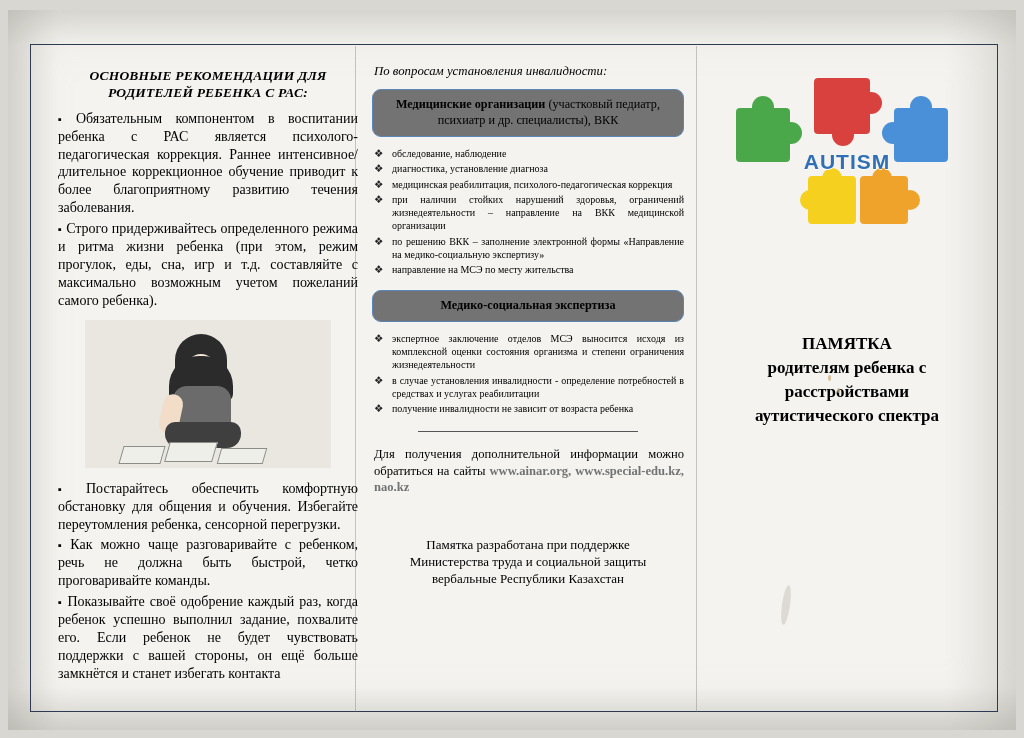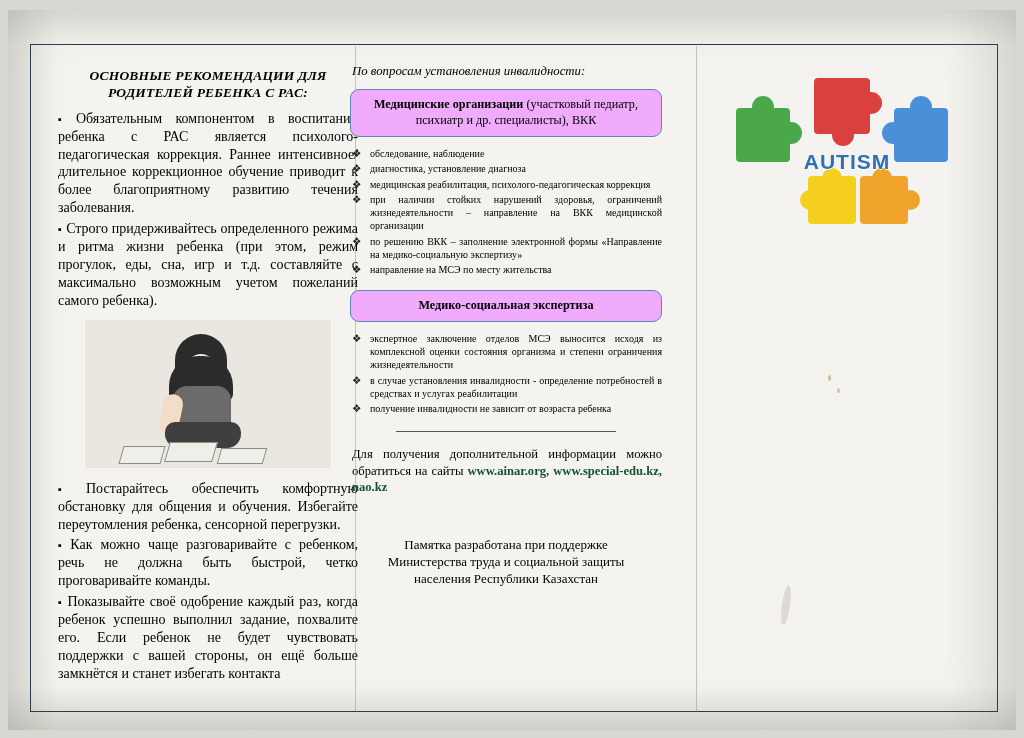--- a/index.html
+++ b/index.html
@@ -55,21 +55,21 @@
   }
   .fold.f1 { left: 347px; }
   .fold.f2 { left: 688px; }
 
   .col {
     position: absolute;
     top: 48px;
     box-sizing: border-box;
   }
   .col-left  { left: 50px;  width: 300px; }
-  .col-mid   { left: 342px; width: 312px; }
+  .col-mid   { left: 364px; width: 312px; }
   .col-right { left: 700px; width: 278px; }
 
   
   .left-title {
     text-align: center;
     font-style: italic;
     font-weight: bold;
     font-size: 13.5px;
     line-height: 1.25;
     margin: 10px 4px 8px 4px;
@@ -146,21 +146,21 @@
 
   
   .mid-intro {
     font-style: italic;
     font-size: 12.8px;
     margin: 6px 0 10px 2px;
   }
   .blue-box {
     border: 1.4px solid #5b86b8;
     border-radius: 9px;
-    background: #f0abfc;
+    background: #737373;
     padding: 7px 10px;
     text-align: center;
     font-size: 12.2px;
     line-height: 1.3;
     margin-bottom: 10px;
   }
   .blue-box .bb-bold { font-weight: bold; }
   .chk-list { margin: 0 0 4px 0; padding: 0; list-style: none; }
   .chk-list li {
     position: relative;
@@ -183,21 +183,21 @@
     height: 1px;
     background: #555;
     margin: 16px auto 14px auto;
   }
   .mid-note {
     font-size: 12.6px;
     line-height: 1.32;
     text-align: justify;
     margin: 0 0 4px 2px;
   }
-  .lnk { color: #14532d; font-weight: bold; }
+  .lnk { color: #737373; font-weight: bold; }
   .mid-foot {
     margin-top: 40px;
     text-align: center;
     font-size: 13px;
     line-height: 1.32;
   }
 
   
   .puzzle-wrap {
     position: relative;
@@ -313,21 +313,21 @@
       <div class="hr-short"></div>
 
       <p class="mid-note">
         <span>Для получения дополнительной информации можно обратиться на сайты </span><span class="lnk">www.ainar.org,</span>
         <span class="lnk">www.special-edu.kz, nao.kz</span>
       </p>
 
       <div class="mid-foot">
         <div>Памятка разработана при поддержке</div>
         <div>Министерства труда и социальной защиты</div>
-        <div>населения Республики Казахстан</div>
+        <div>вербальные Республики Казахстан</div>
       </div>
     </div>
 
     <div class="col col-right">
       <div class="puzzle-wrap">
 
         <div class="pz">
           <span class="sq" style="left:14px; top:44px; width:54px; height:54px; background:#4aa84a;"></span>
           <span class="kn" style="left:58px; top:58px; width:22px; height:22px; background:#4aa84a;"></span>
           <span class="kn" style="left:30px; top:32px; width:22px; height:22px; background:#4aa84a;"></span>
@@ -352,19 +352,25 @@
         </div>
 
         <div class="pz">
           <span class="sq" style="left:138px; top:112px; width:48px; height:48px; background:#f0a32a;"></span>
           <span class="kn" style="left:178px; top:126px; width:20px; height:20px; background:#f0a32a;"></span>
           <span class="kn" style="left:150px; top:104px; width:20px; height:20px; background:#f0a32a;"></span>
         </div>
         <div class="autism-word">AUTISM</div>
       </div>
 
+      <div class="right-title">
+        <div>ПАМЯТКА</div>
+        <div>родителям ребенка с</div>
+        <div>расстройствами</div>
+        <div>аутистического спектра</div>
+      </div>
     </div>
 
     <div class="speck" style="left:820px; top:365px; width:3px; height:6px;"></div>
     <div class="speck" style="left:829px; top:378px; width:3px; height:5px;"></div>
     <div class="smudge"></div>
   </div>
 </div>
 
 </body></html>

